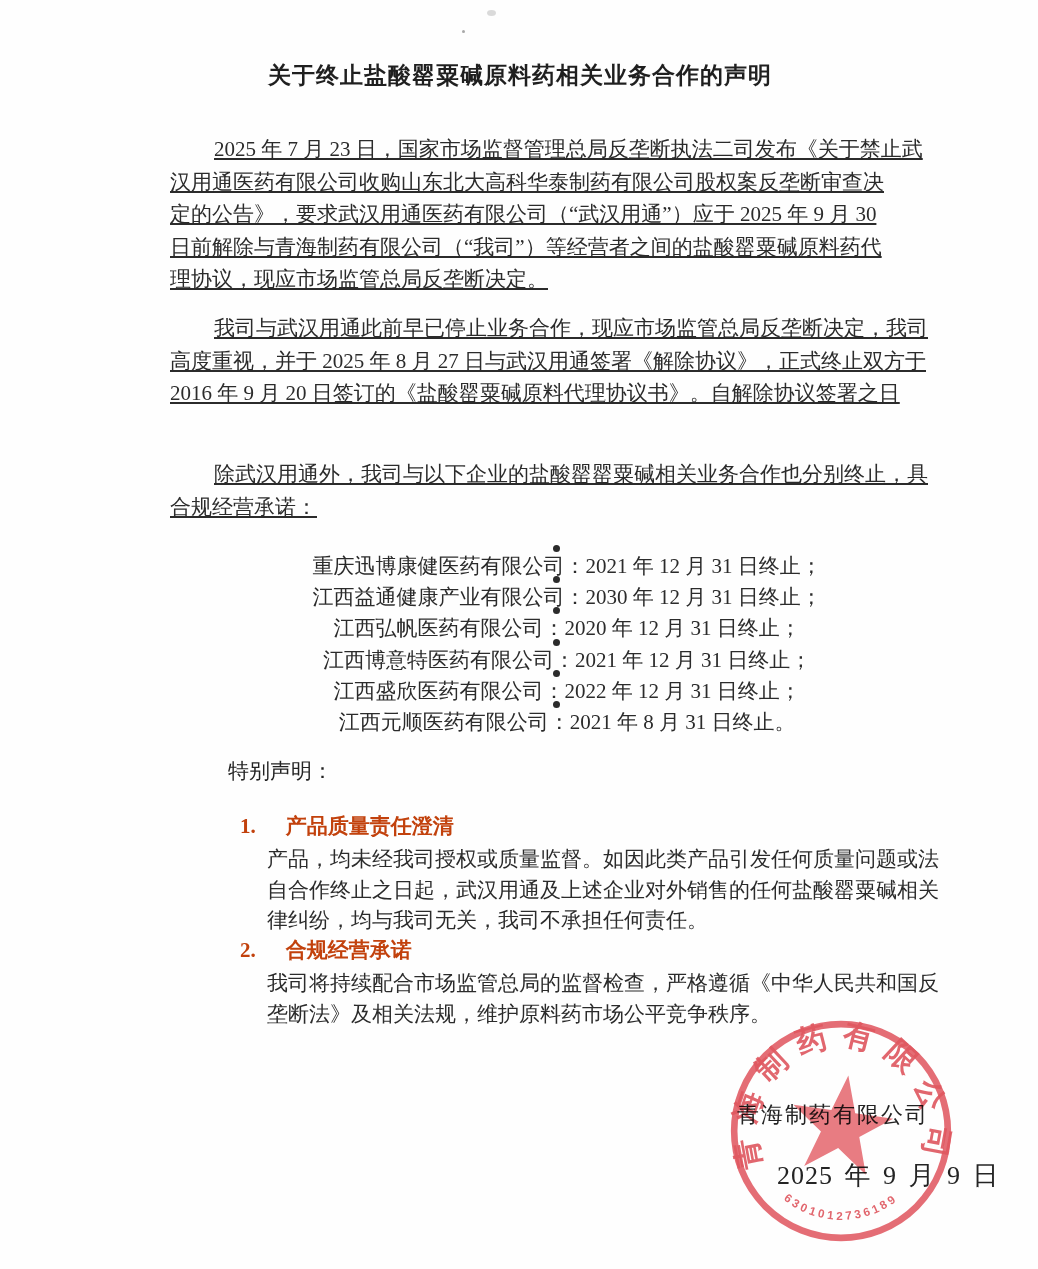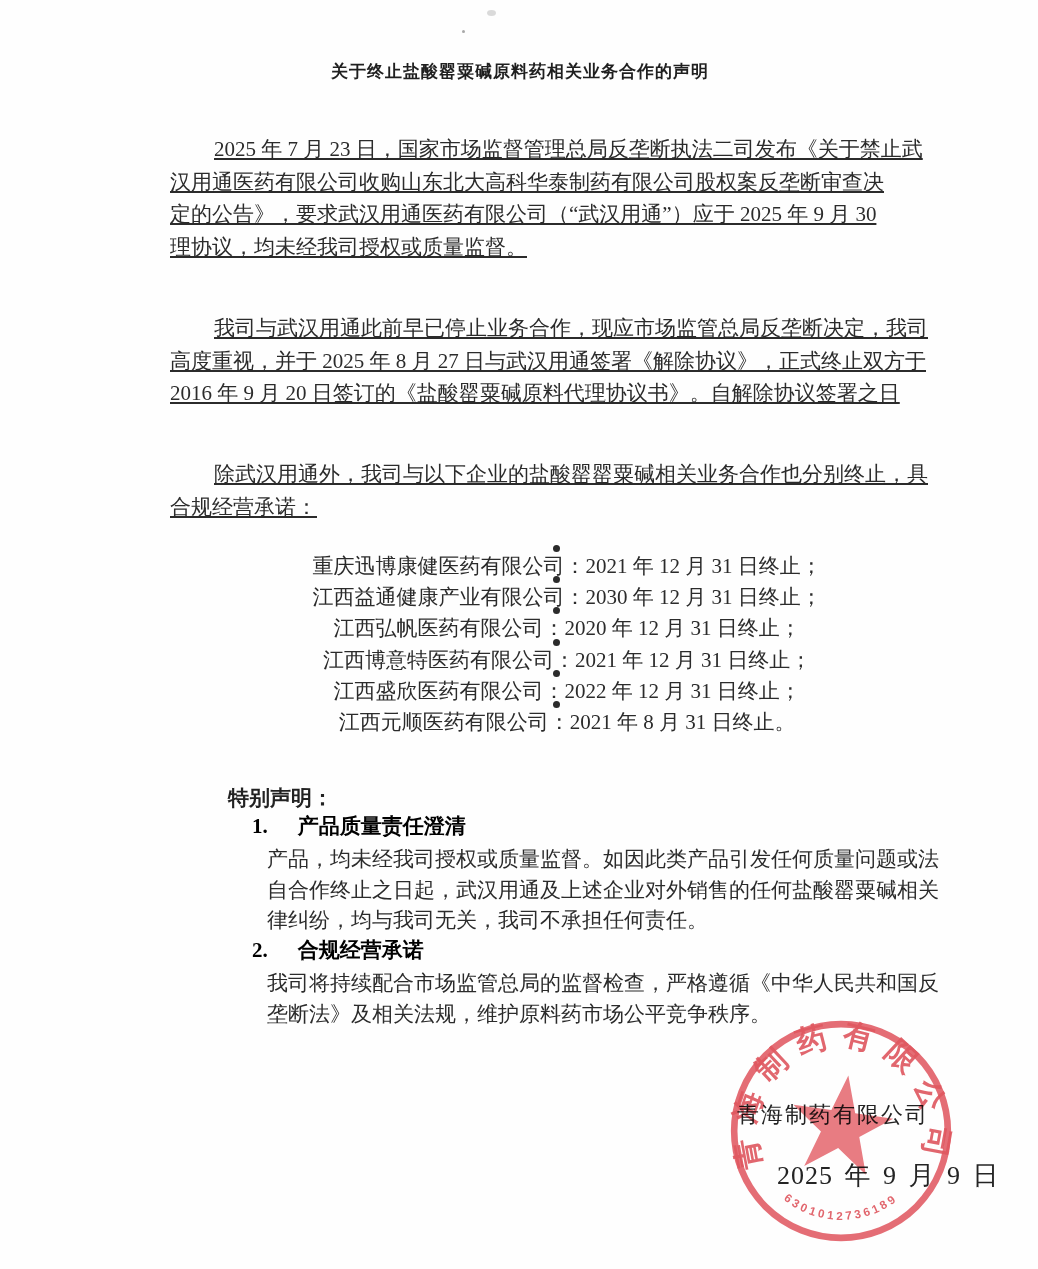--- a/index.html
+++ b/index.html
@@ -8,38 +8,38 @@
     width:1038px;height:1269px;
     background:#fefefe;
     overflow:hidden;
     font-family:"Liberation Serif","DejaVu Serif",serif;
     color:#282828;
   }
   .title{
     position:absolute;left:160px;top:60px;width:720px;
     text-align:center;
     font-family:"Liberation Sans","DejaVu Sans",sans-serif;
-    font-weight:700;font-size:17px;letter-spacing:1px;
+    font-weight:700;font-size:23px;letter-spacing:1px;
     color:#1f1f1f;
   }
   .para{position:absolute;left:170px;width:720px;font-size:21px;color:#2b2b2b;text-decoration:underline;}
   .para .ln{line-height:32.6px;height:32.6px;white-space:nowrap;}
   .ln.indent{padding-left:44px;}
   .bullets{position:absolute;left:237px;top:545px;width:660px;font-size:21px;color:#2b2b2b;}
   .bullet-row{display:flex;align-items:center;height:31.2px;white-space:nowrap;flex-direction:column;}
   .bullet-dot{
     width:7px;height:7px;border-radius:50%;background:#2b2b2b;
     margin-right:22px;flex:0 0 auto;
   }
   .special-heading{
-    position:absolute;left:228px;top:784px;
+    position:absolute;left:228px;top:757px;
     font-family:"Liberation Sans","DejaVu Sans",sans-serif;
-    font-weight:700;font-size:21px;color:#222;
+    font-weight:400;font-size:21px;color:#222;
   }
-  .sec-head{position:absolute;font-size:21px;color:#000000;white-space:nowrap;margin-left:12px;}
+  .sec-head{position:absolute;font-size:21px;color:#c2410c;white-space:nowrap;}
   .sec-num{font-weight:700;font-family:"Liberation Serif","DejaVu Serif",serif;}
   .sec-title{
     font-family:"Liberation Sans","DejaVu Sans",sans-serif;
     font-weight:700;margin-left:30px;
   }
   .sec-body{position:absolute;left:267px;width:640px;font-size:21px;color:#2b2b2b;}
   .sec-body .ln{line-height:30.6px;height:30.6px;white-space:nowrap;}
   .sig-company{
     position:absolute;left:737px;top:1100px;
     font-size:22px;letter-spacing:2px;color:#242424;font-weight:500;white-space:nowrap;
@@ -65,21 +65,22 @@
   <span class="speck speck-a"></span>
   <span class="speck speck-b"></span>
   <span class="speck speck-c"></span>
 
   <div class="title">关于终止盐酸罂粟碱原料药相关业务合作的声明</div>
 
   <div class="para" style="top:133px">
     <div class="ln indent">2025 年 7 月 23 日，国家市场监督管理总局反垄断执法二司发布《关于禁止武</div>
     <div class="ln">汉用通医药有限公司收购山东北大高科华泰制药有限公司股权案反垄断审查决</div>
     <div class="ln">定的公告》，要求武汉用通医药有限公司（“武汉用通”）应于 2025 年 9 月 30</div>
-    <div class="ln">理协议，均未经我司授权或质量监督。</div>
+    <div class="ln">日前解除与青海制药有限公司（“我司”）等经营者之间的盐酸罂粟碱原料药代</div>
+    <div class="ln">理协议，现应市场监管总局反垄断决定。</div>
   </div>
 
   <div class="para" style="top:312px">
     <div class="ln indent">我司与武汉用通此前早已停止业务合作，现应市场监管总局反垄断决定，我司</div>
     <div class="ln">高度重视，并于 2025 年 8 月 27 日与武汉用通签署《解除协议》，正式终止双方于</div>
     <div class="ln">2016 年 9 月 20 日签订的《盐酸罂粟碱原料代理协议书》。自解除协议签署之日</div>
   </div>
 
   <div class="para" style="top:458px">
     <div class="ln indent">除武汉用通外，我司与以下企业的盐酸罂罂粟碱相关业务合作也分别终止，具</div>

